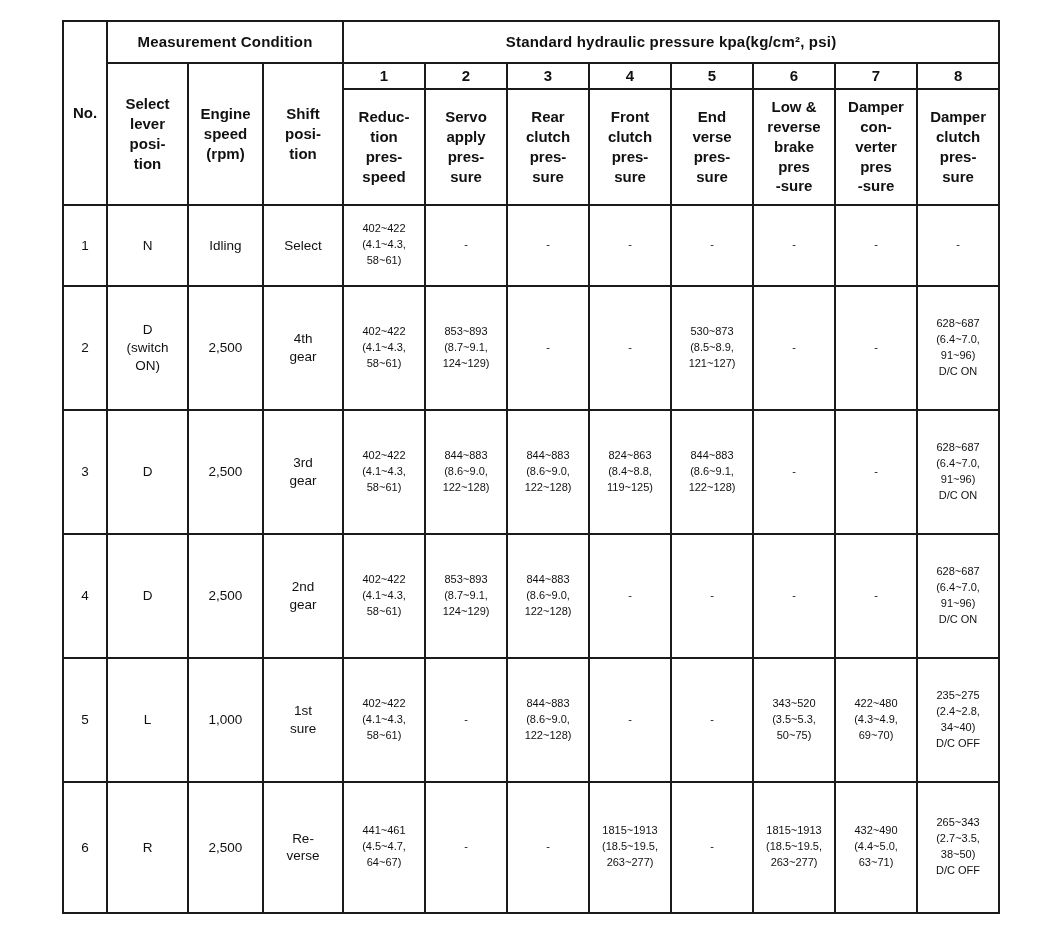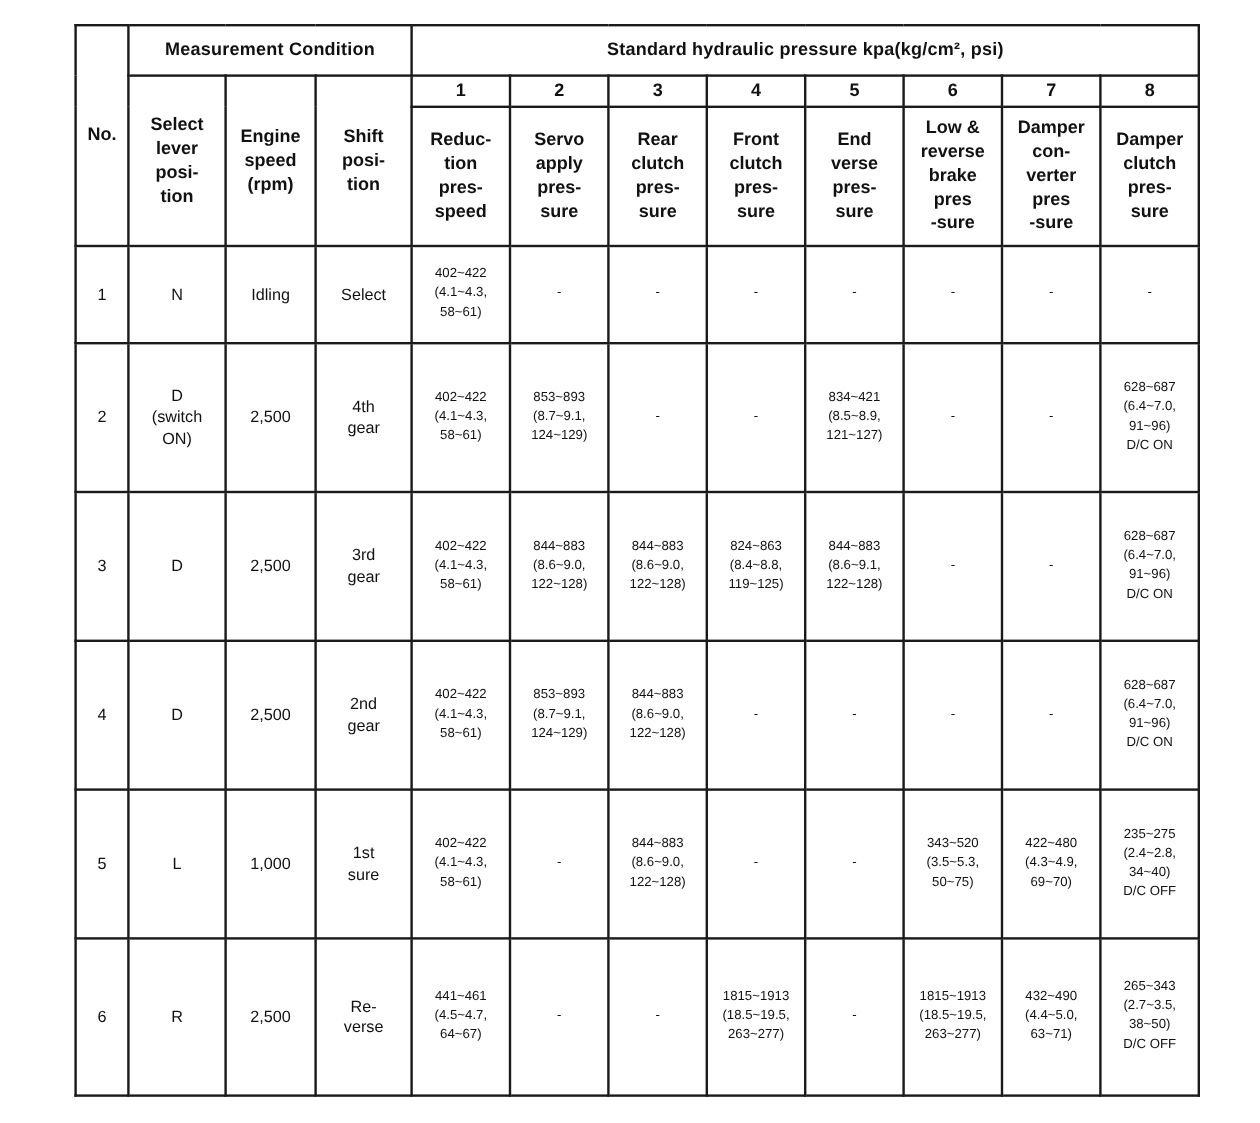--- a/index.html
+++ b/index.html
@@ -169,21 +169,21 @@
         <td class="cond-cell">4th
 gear</td>
         <td class="val-cell">402~422
 (4.1~4.3,
 58~61)</td>
         <td class="val-cell">853~893
 (8.7~9.1,
 124~129)</td>
         <td class="val-cell">-</td>
         <td class="val-cell">-</td>
-        <td class="val-cell">834~421
+        <td class="val-cell">530~873
 (8.5~8.9,
 121~127)</td>
         <td class="val-cell">-</td>
         <td class="val-cell">-</td>
         <td class="val-cell">628~687
 (6.4~7.0,
 91~96)
 D/C ON</td>
       </tr>
       <tr class="r-data">

